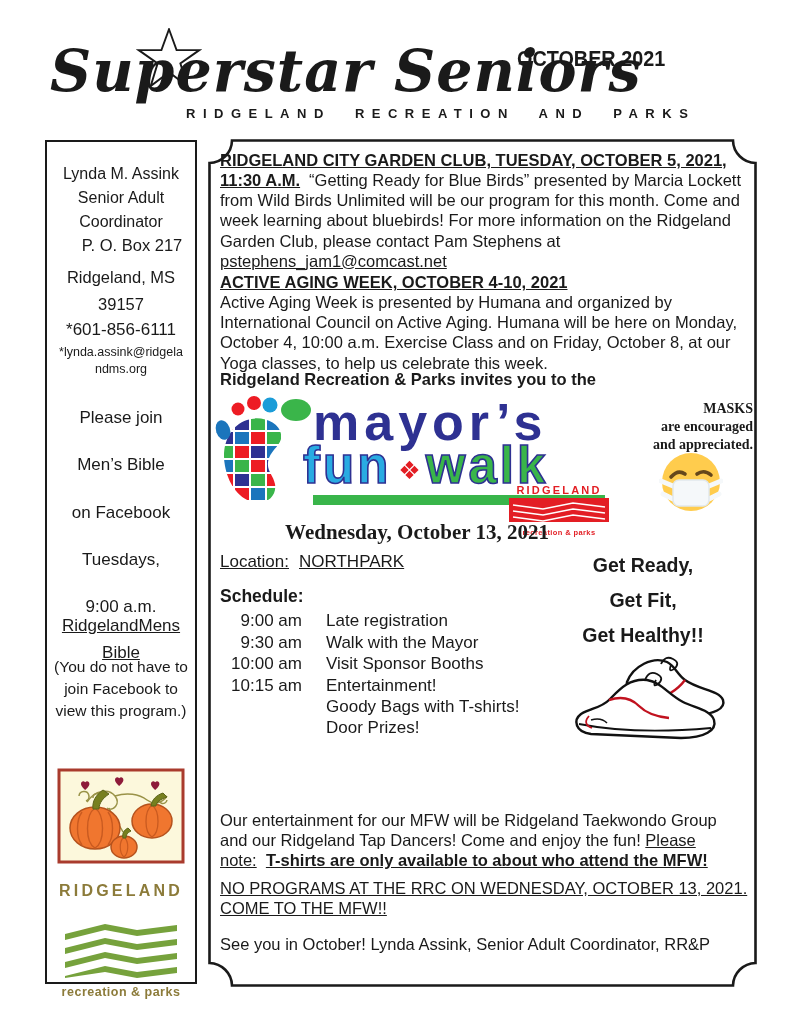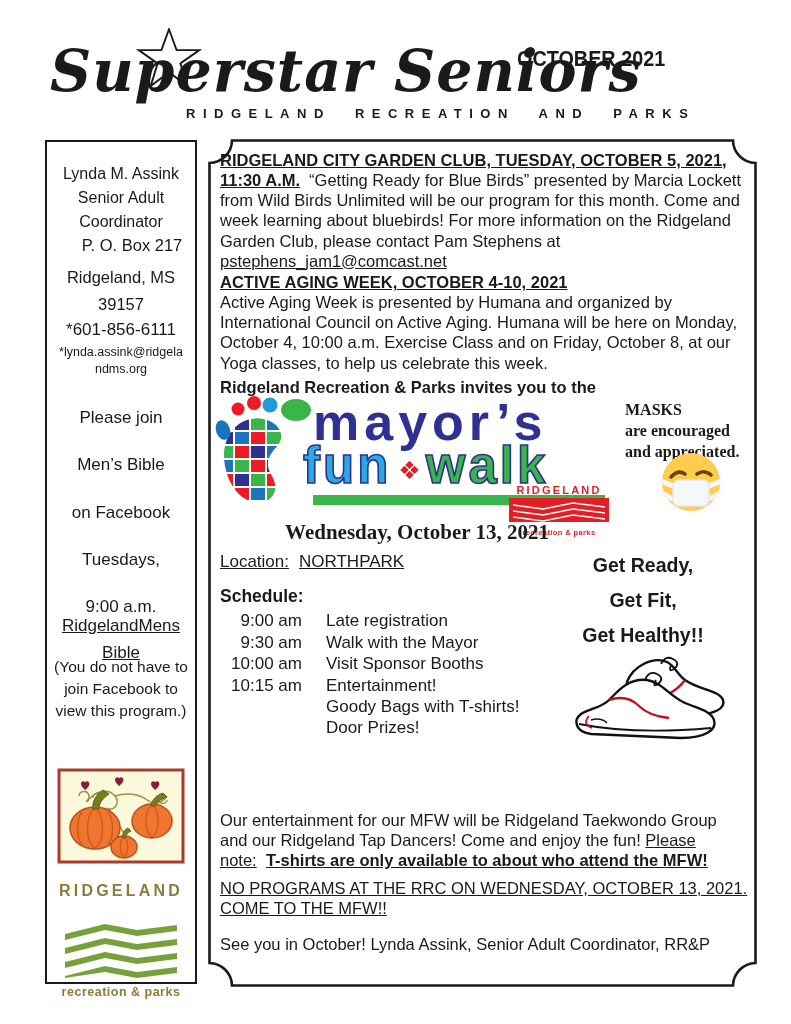--- a/index.html
+++ b/index.html
@@ -36,41 +36,41 @@
 
   
   .main { position:absolute; left:207px; top:138px; width:551px; height:850px; }
   .frame { position:absolute; left:0; top:0; }
   .blk { position:absolute; font-size:16.5px; line-height:1.22; }
   .b-garden { left:13px; top:12px; width:528px; }
   .b-active { left:13px; top:134px; width:528px; }
   .hd { font-weight:bold; text-decoration:underline; }
   .hd-inline { margin-right:9px; }
   .u { text-decoration:underline; }
-  .b-invite { left:13px; top:231px; width:528px; font-weight:bold; font-size:16.5px;margin-top:8px; }
+  .b-invite { left:13px; top:231px; width:528px; font-weight:bold; font-size:16.5px; }
 
   
   .funwalk { left:6px; top:256px; width:420px; height:140px; }
   .foot { position:absolute; left:0; top:0; }
   .fw-word1 { position:absolute; left:100px; top:2px; font-size:52px; font-weight:bold;
       color:#2E3192; letter-spacing:5px; line-height:1; }
   .fw-line2 { position:absolute; left:90px; top:46px; display:flex; align-items:center; line-height:1; }
   .fw-word2 { font-size:51px; font-weight:bold; color:#29ABE2; -webkit-text-stroke:1.6px #2E3192; letter-spacing:3px; }
   .fw-dot { font-size:25px; color:#E31E24; margin:10px 5px 0 7px; }
   .fw-word3 { font-size:51px; font-weight:bold; color:#39B54A; -webkit-text-stroke:1.6px #2E3192; letter-spacing:3px; }
   .fw-bar { position:absolute; left:100px; top:101px; width:292px; height:10px; background:#39B54A; }
   .fw-mini { position:absolute; left:296px; top:90px; width:100px; text-align:center; }
   .fw-mini-brand { font-size:11px; font-weight:bold; color:#E31E24; letter-spacing:2.2px;
       border-bottom:2px solid #E31E24; padding-bottom:1px; white-space:nowrap; }
   .fw-mini-tag { font-size:7.5px; font-weight:bold; color:#E31E24; letter-spacing:.4px; margin-top:1px; white-space:nowrap; }
   .b-date { left:55px; top:382px; width:310px; text-align:center;
       font-family:"Liberation Serif", serif; font-weight:bold; font-size:21px; }
 
-  .b-masks { left:418px; top:262px; width:128px; text-align:left; white-space:pre-line;
-      font-family:"Liberation Serif", serif; font-weight:bold; font-size:16px; line-height:1.3; }
+  .b-masks { left:418px; top:262px; width:128px; text-align:right; white-space:pre-line;
+      font-family:"Liberation Serif", serif; font-weight:bold; font-size:14px; line-height:1.3; }
   .b-emoji { left:452px; top:312px; }
 
   .b-location { left:13px; top:414px; font-size:17px; }
   .b-location .wrap { text-decoration:underline; }
   .loc-val { margin-left:10px; }
 
   .b-schedule { left:13px; top:448px; width:340px; font-size:17px; }
   .sch-head { font-weight:bold; font-size:17.5px; margin-bottom:3px; }
   .sch-row { display:flex; line-height:1.26; }
   .sch-time { width:82px; text-align:right; }

